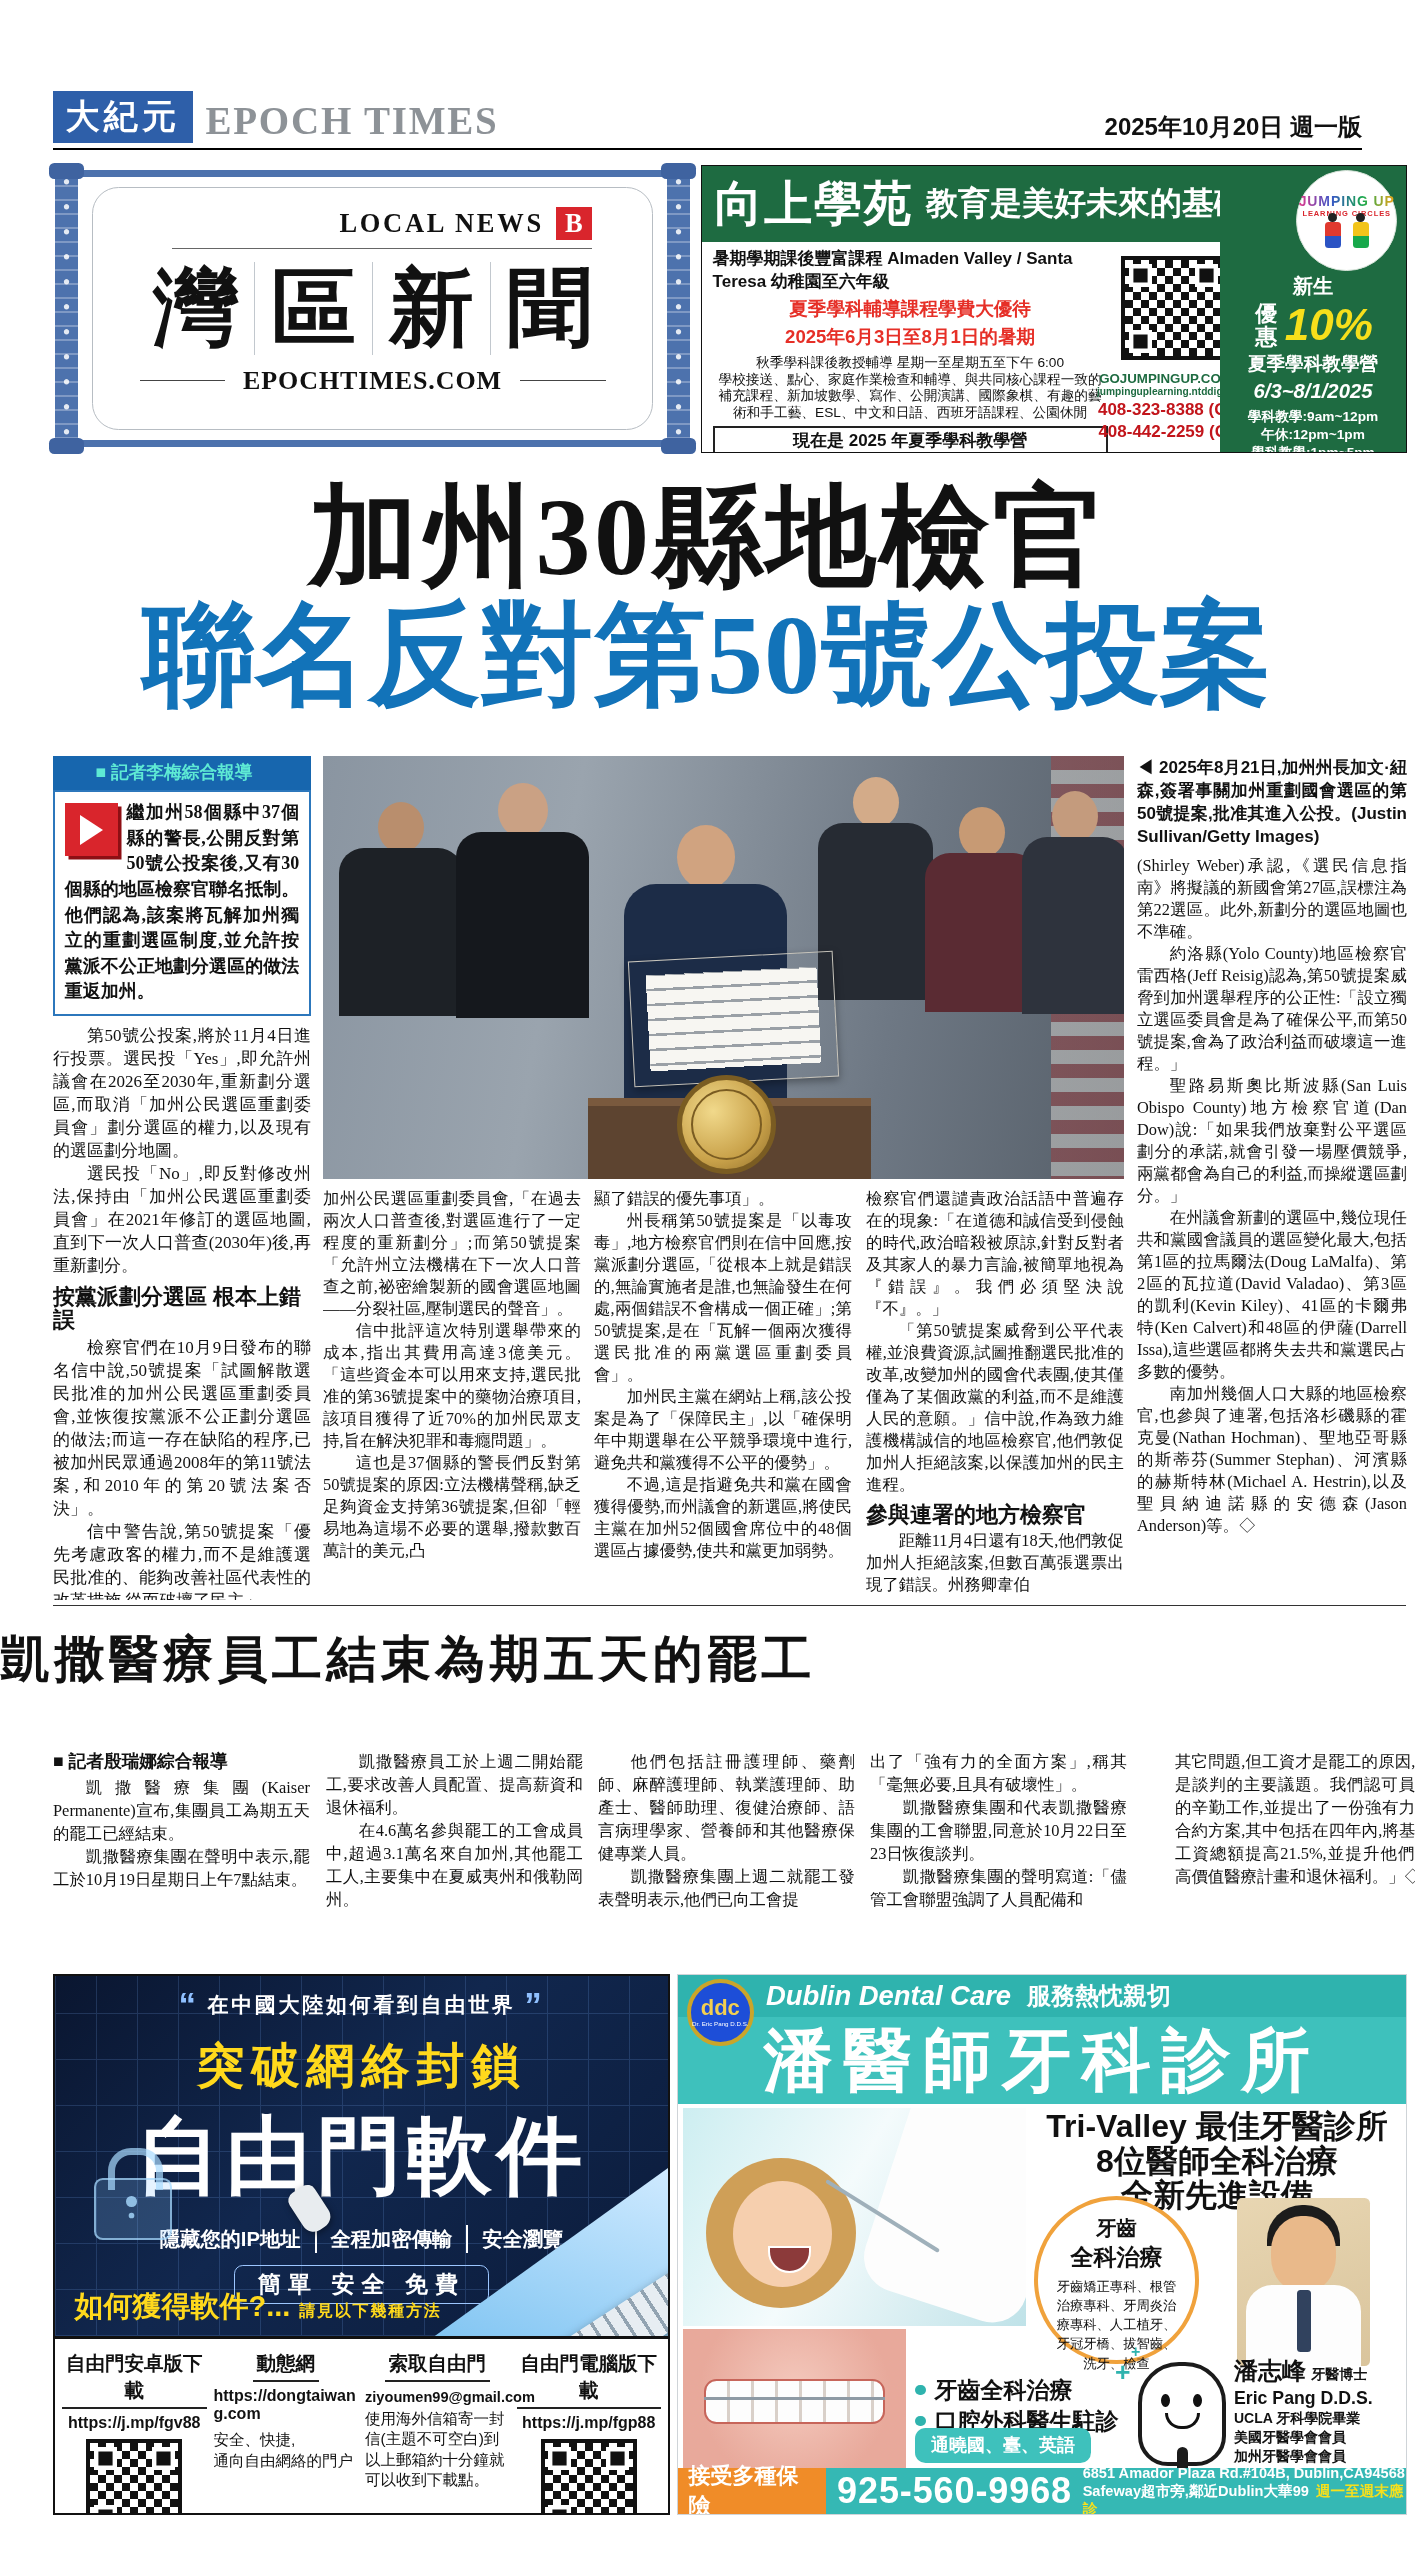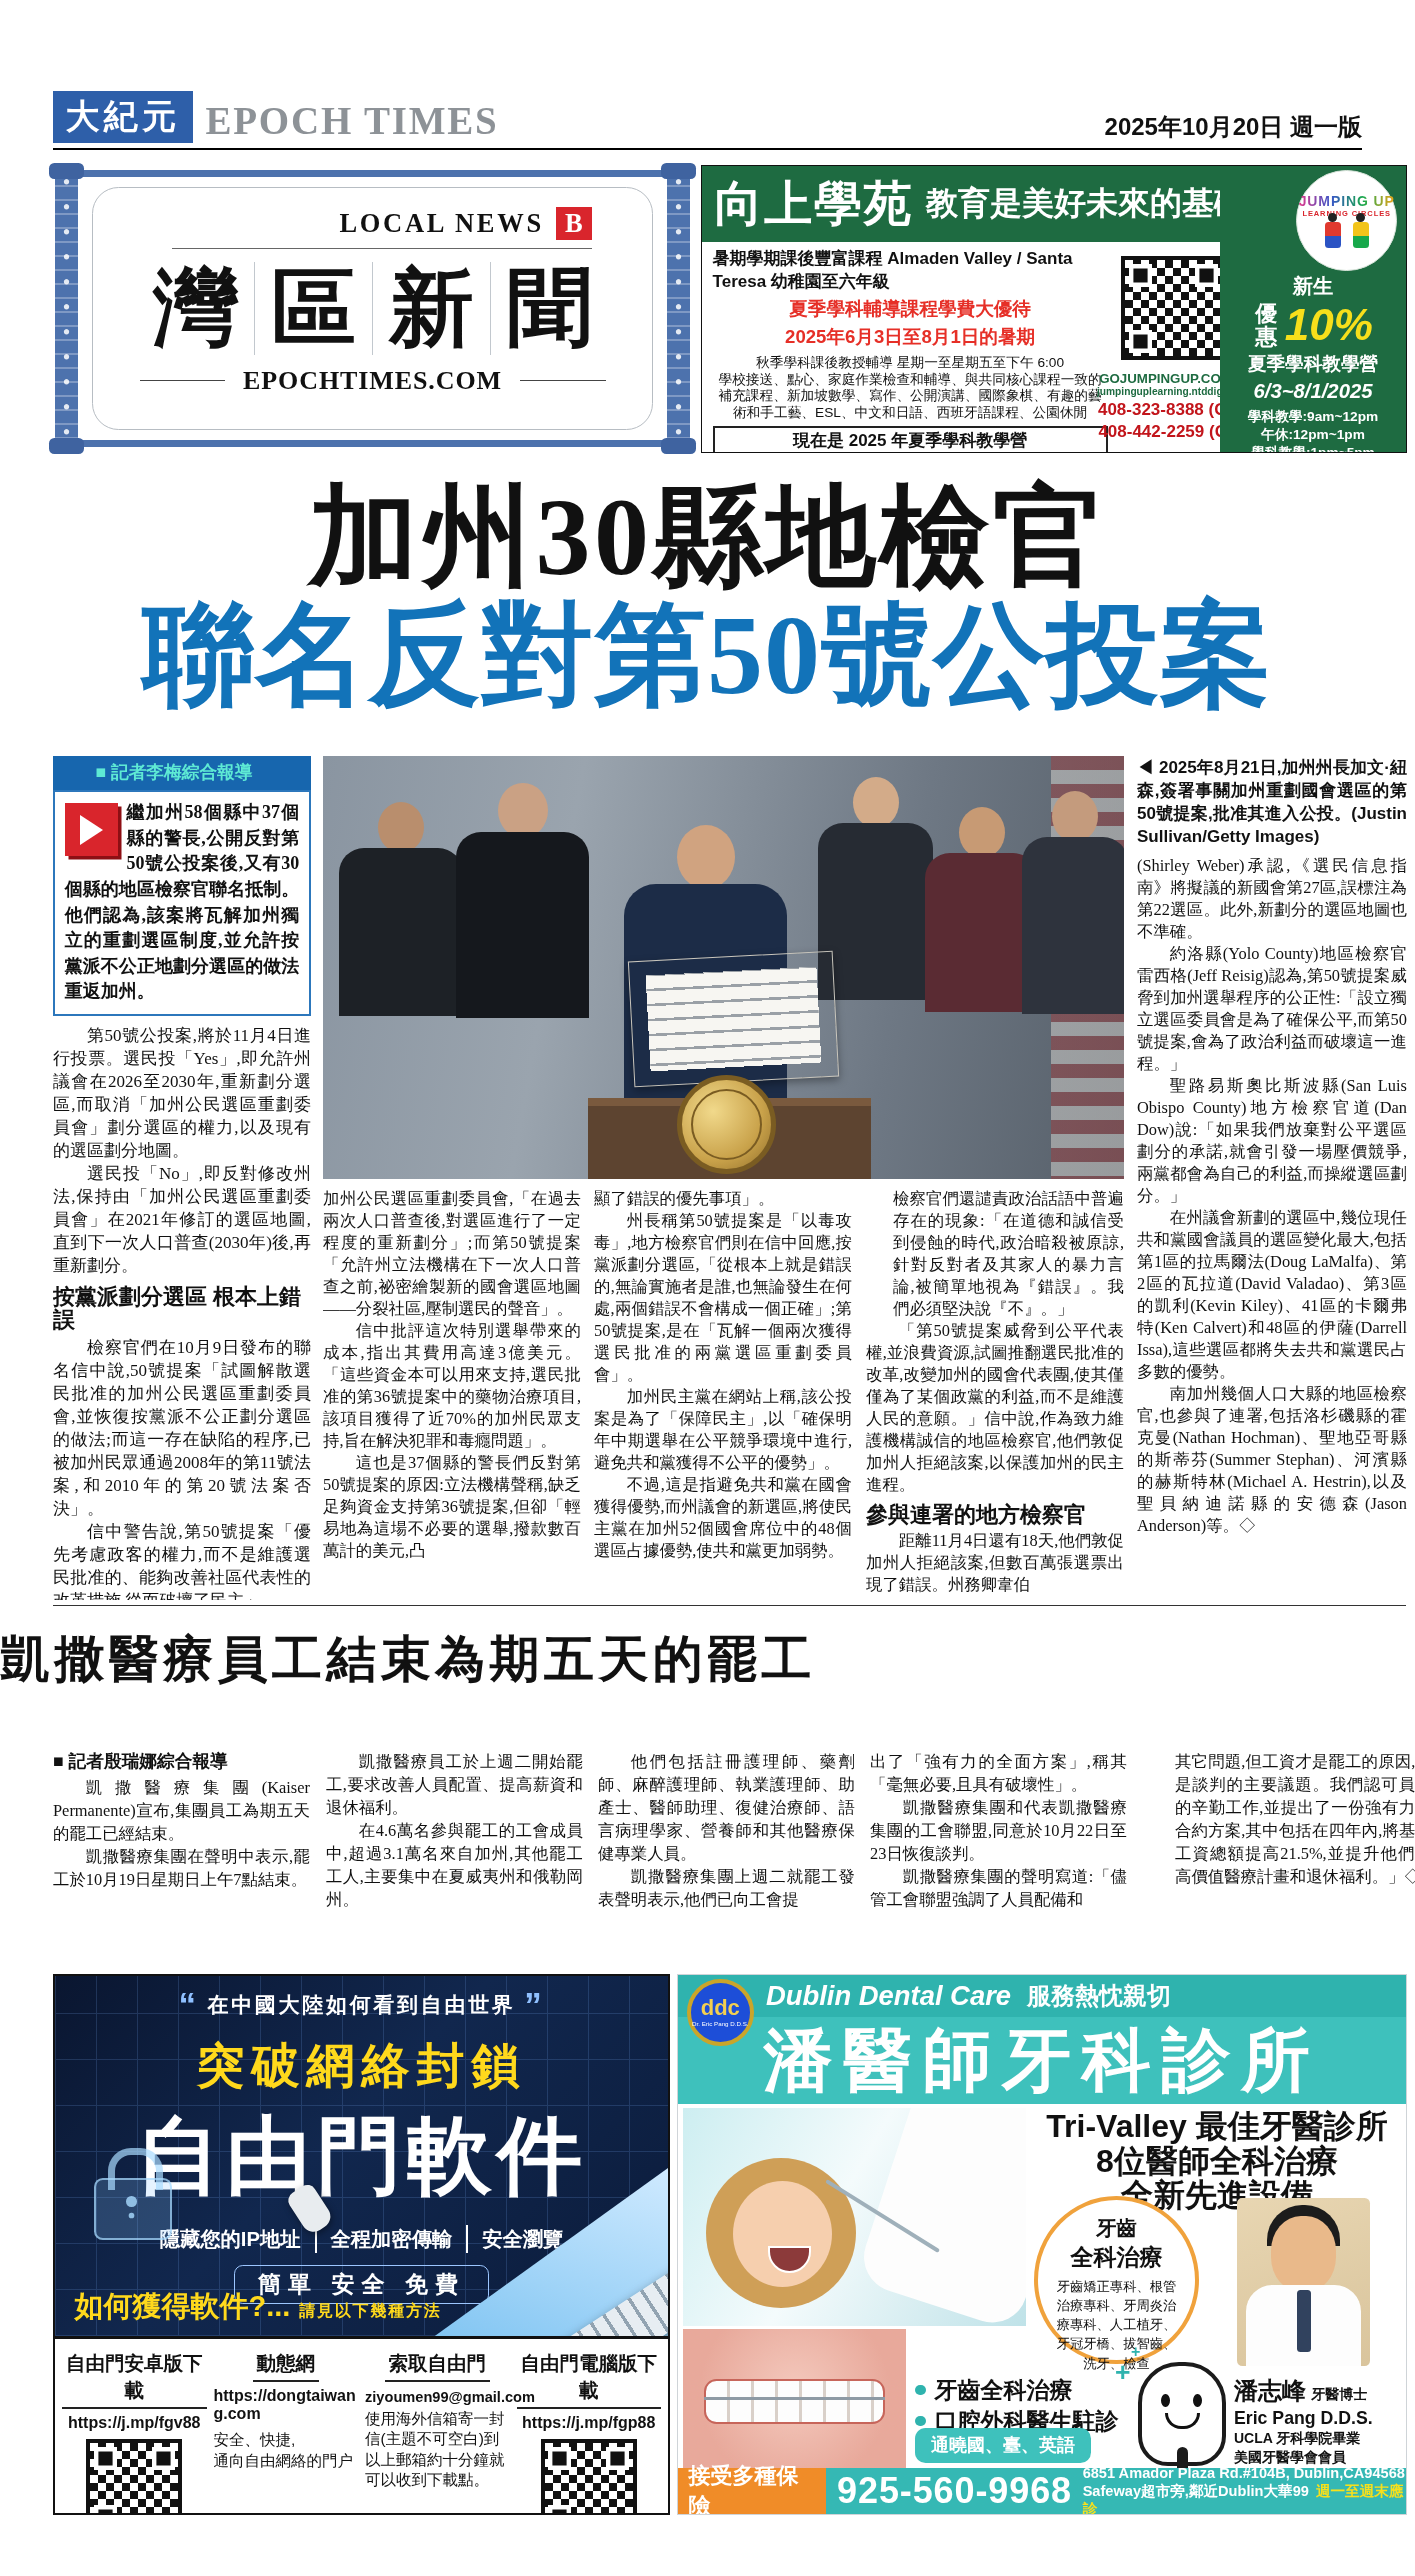--- a/index.html
+++ b/index.html
@@ -206,21 +206,21 @@
   .tooth{position:absolute;left:460px;top:387px;width:88px;height:104px;z-index:2;}
   .tooth .tbody{position:absolute;left:0;right:0;top:0;bottom:0;background:#fff;border:4.4px solid #1b1b1b;
                 border-radius:41px 41px 30px 30px;box-sizing:border-box;}
   .tooth .notch{position:absolute;left:39px;bottom:-1.8px;width:10.6px;height:21px;background:#1b1b1b;border-radius:7px 7px 0 0;}
   .tooth .e{position:absolute;top:32px;width:8.8px;height:13.3px;background:#111;border-radius:50%;}
   .tooth .e1{left:23px;} .tooth .e2{left:55px;}
   .tooth .m{position:absolute;left:26.5px;top:51px;width:35px;height:16px;border:3.5px solid #111;border-top:none;
             border-radius:0 0 19.5px 19.5px;background:#fff;box-sizing:border-box;}
   .tooth::before{content:"+";position:absolute;left:-23px;top:-5.3px;color:#2fb3ae;font-weight:800;font-size:26.5px;}
   .tooth::after{content:"+";position:absolute;left:-7px;top:-19.5px;color:#2fb3ae;font-weight:800;font-size:16px;}
-  .dd-docinfo{position:absolute;left:556px;top:400px;width:170px;z-index:3;}
+  .dd-docinfo{position:absolute;left:556px;top:380px;width:170px;z-index:3;}
   .dd-name{font-size:24px;font-weight:800;}
   .dd-name small{font-size:14px;font-weight:700;margin-left:5.3px;}
   .dd-en{font-size:17.7px;font-weight:700;margin-top:0.9px;}
   .dd-cred{font-size:14px;font-weight:700;line-height:1.35;}
   .dd-bar{position:absolute;left:0;right:0;bottom:0;height:46px;background:#35b8b4;display:flex;align-items:center;color:#fff;z-index:4;}
   .dd-ins{background:#f08c28;height:100%;display:flex;align-items:center;padding:0 10.6px;font-size:22px;font-weight:800;box-sizing:border-box;}
   .dd-phone{font-size:36px;font-weight:800;padding:0 10.6px;letter-spacing:0.9px;white-space:nowrap;}
   .dd-addr{font-size:14.6px;line-height:1.25;font-weight:600;}
   .dd-hours{color:#f7e01c;font-weight:800;margin-left:7px;}
 </style>
@@ -366,21 +366,21 @@
     <p>信中批評這次特別選舉帶來的成本,指出其費用高達3億美元。「這些資金本可以用來支持,選民批准的第36號提案中的藥物治療項目,該項目獲得了近70%的加州民眾支持,旨在解決犯罪和毒癮問題」。</p>
     <p>這也是37個縣的警長們反對第50號提案的原因:立法機構聲稱,缺乏足夠資金支持第36號提案,但卻「輕易地為這場不必要的選舉,撥款數百萬計的美元,凸</p>
   </div>
   <div class="col c3">
     <p style="text-indent:0;">顯了錯誤的優先事項」。</p>
     <p>州長稱第50號提案是「以毒攻毒」,地方檢察官們則在信中回應,按黨派劃分選區,「從根本上就是錯誤的,無論實施者是誰,也無論發生在何處,兩個錯誤不會構成一個正確」;第50號提案,是在「瓦解一個兩次獲得選民批准的兩黨選區重劃委員會」。</p>
     <p>加州民主黨在網站上稱,該公投案是為了「保障民主」,以「確保明年中期選舉在公平競爭環境中進行,避免共和黨獲得不公平的優勢」。</p>
     <p>不過,這是指避免共和黨在國會獲得優勢,而州議會的新選區,將使民主黨在加州52個國會席位中的48個選區占據優勢,使共和黨更加弱勢。</p>
   </div>
   <div class="col c4">
-    <p style="text-indent:0;margin-left:27px;">檢察官們還譴責政治話語中普遍存在的現象:「在道德和誠信受到侵蝕的時代,政治暗殺被原諒,針對反對者及其家人的暴力言論,被簡單地視為『錯誤』。我們必須堅決說『不』。」</p>
+    <p style="text-indent:0;">檢察官們還譴責政治話語中普遍存在的現象:「在道德和誠信受到侵蝕的時代,政治暗殺被原諒,針對反對者及其家人的暴力言論,被簡單地視為『錯誤』。我們必須堅決說『不』。」</p>
     <p>「第50號提案威脅到公平代表權,並浪費資源,試圖推翻選民批准的改革,改變加州的國會代表團,使其僅僅為了某個政黨的利益,而不是維護人民的意願。」信中說,作為致力維護機構誠信的地區檢察官,他們敦促加州人拒絕該案,以保護加州的民主進程。</p>
     <div class="sub">參與連署的地方檢察官</div>
     <p>距離11月4日還有18天,他們敦促加州人拒絕該案,但數百萬張選票出現了錯誤。州務卿韋伯</p>
   </div>
 
   <div class="col c5">
     <div class="cap">◀ 2025年8月21日,加州州長加文·紐森,簽署事關加州重劃國會選區的第50號提案,批准其進入公投。(Justin Sullivan/Getty Images)</div>
     <p style="text-indent:0;">(Shirley Weber)承認,《選民信息指南》將擬議的新國會第27區,誤標注為第22選區。此外,新劃分的選區地圖也不準確。</p>
     <p>約洛縣(Yolo County)地區檢察官雷西格(Jeff Reisig)認為,第50號提案威脅到加州選舉程序的公正性:「設立獨立選區委員會是為了確保公平,而第50號提案,會為了政治利益而破壞這一進程。」</p>
     <p>聖路易斯奧比斯波縣(San Luis Obispo County)地方檢察官道(Dan Dow)說:「如果我們放棄對公平選區劃分的承諾,就會引發一場壓價競爭,兩黨都會為自己的利益,而操縱選區劃分。」</p>

